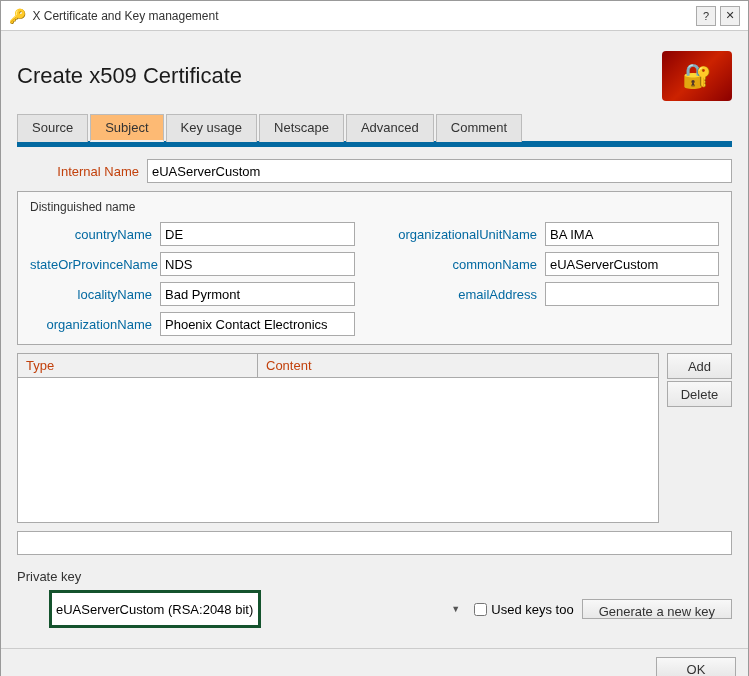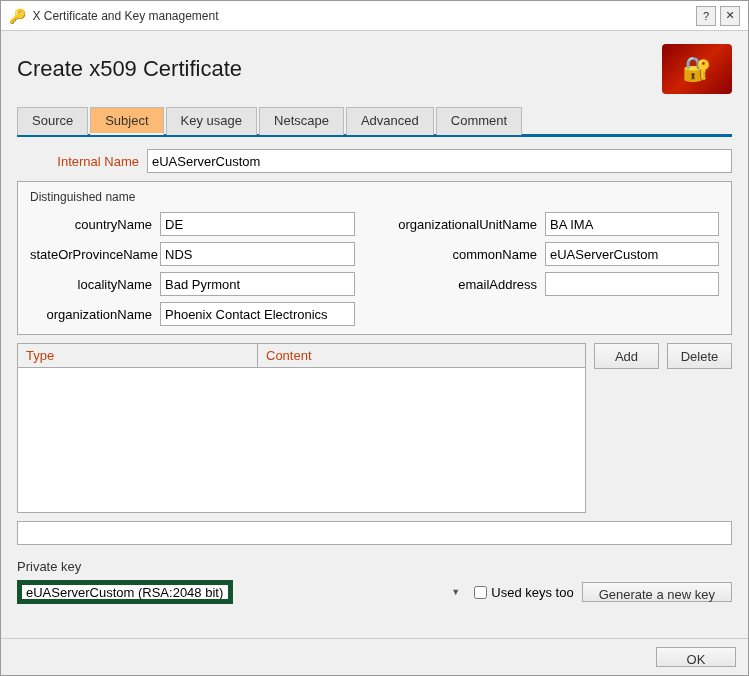--- a/index.html
+++ b/index.html
@@ -52,21 +52,21 @@
       background: #f0f0f0;
       border: 1px solid #aaa;
       display: flex;
       align-items: center;
       justify-content: center;
       cursor: pointer;
       font-size: 11px;
       color: #333;
     }
     .dialog-content {
-      padding: 13px 16px;
+      padding: 20px 16px;
       flex: 1;
       display: flex;
       flex-direction: column;
     }
     .dialog-title {
       font-size: 22px;
       font-weight: normal;
       color: #1a1a1a;
       margin-bottom: 12px;
       display: flex;
@@ -84,21 +84,21 @@
       position: relative;
       overflow: hidden;
     }
     .logo-area::before {
       content: "🔐";
       font-size: 24px;
     }
     
     .tabs {
       display: flex;
-      border-bottom: 3px solid #0369a1;
+      border-bottom: 6px solid #0369a1;
       margin-bottom: 12px;
     }
     .tab {
       padding: 5px 14px;
       border: 1px solid #bbb;
       border-bottom: none;
       background: #e4e4e4;
       cursor: pointer;
       font-size: 13px;
       color: #333;
@@ -152,21 +152,21 @@
     }
     .dn-grid {
       display: grid;
       grid-template-columns: 130px 1fr 30px 160px 1fr;
       gap: 6px 0;
       align-items: center;
     }
     .dn-label {
       text-align: right;
       padding-right: 8px;
-      color: #000000;
+      color: #0369a1;
       font-size: 13px;
     }
     .dn-input {
       height: 24px;
       border: 1px solid #aaa;
       background: #fff;
       padding: 0 4px;
       font-size: 13px;
       width: 195px;
     }
@@ -201,22 +201,22 @@
       border-right: 1px solid #aaa;
     }
     .table-header-cell:last-child {
       flex: 1;
     }
     .table-body {
       min-height: 140px;
     }
     .table-buttons {
       display: flex;
-      flex-direction: row;
-      gap: 8px;
+      flex-direction: column;
+      gap: 2px;
     }
     
     .text-input-row {
       margin-bottom: 10px;
     }
     .text-input-row input {
       width: 100%;
       height: 24px;
       border: 1px solid #aaa;
       background: #fff;
@@ -232,28 +232,29 @@
       color: #333;
       margin-bottom: 6px;
     }
     .private-key-row {
       display: flex;
       align-items: center;
       gap: 8px;
     }
     .private-key-select {
       flex: 1;
-      height: 24px;
-      border: 5px solid #14532d;
+      height: 38px;
+      border: 3px solid #14532d;
       background: #fff;
       font-size: 13px;
       padding: 0 4px;
       appearance: none;
       -webkit-appearance: none;
       position: relative;
+      margin-left: 32px;
     }
     .select-wrapper {
       flex: 1;
       position: relative;
     }
     .select-wrapper::after {
       content: "▼";
       font-size: 9px;
       position: absolute;
       right: 6px;

